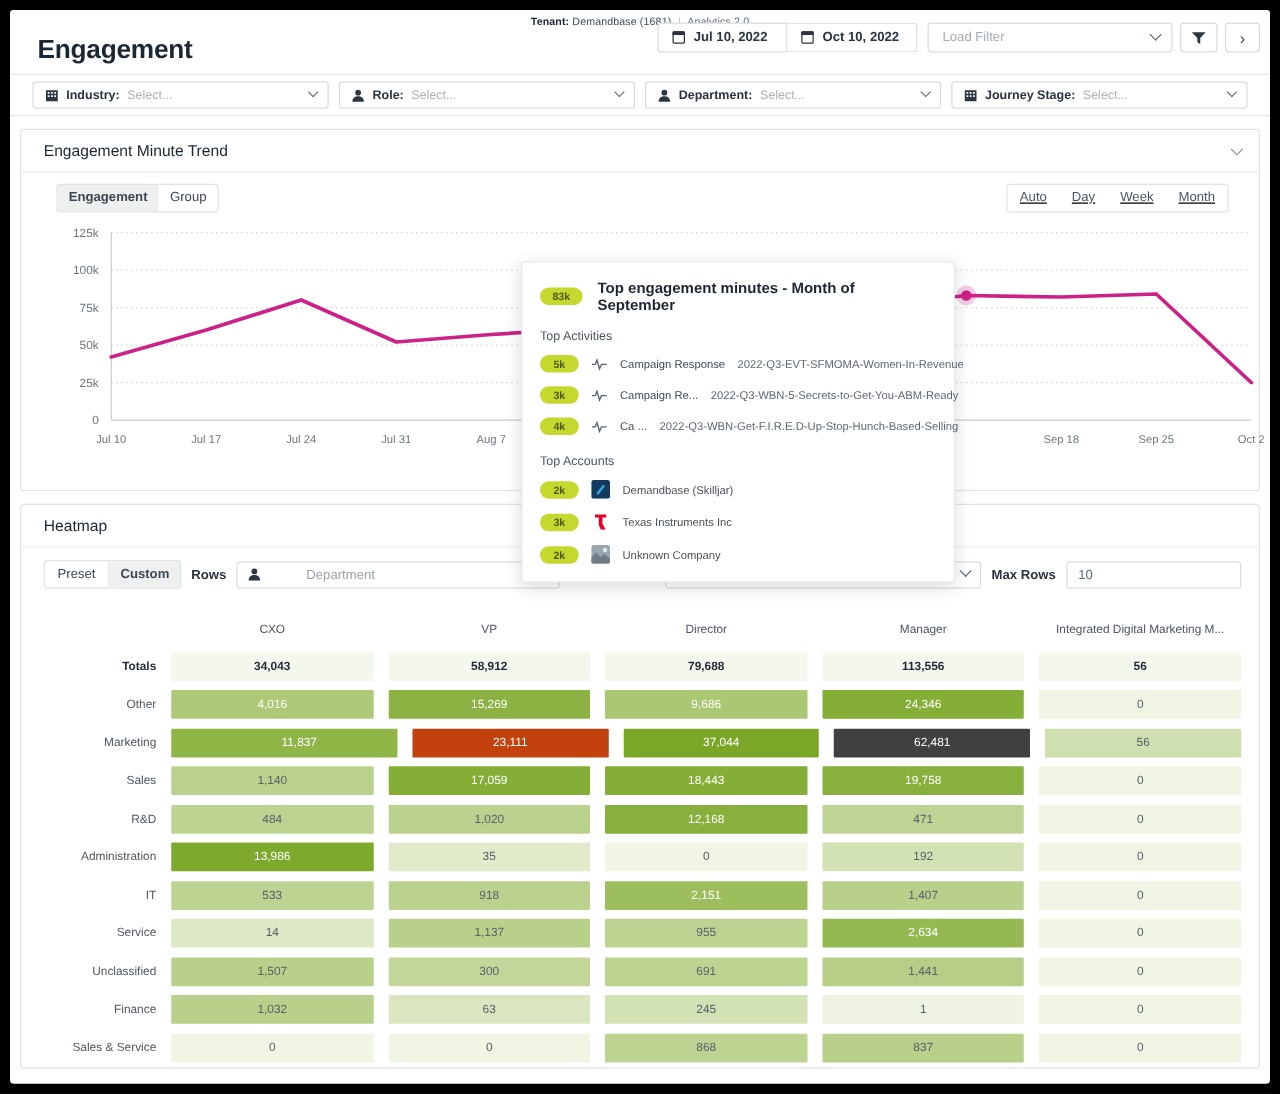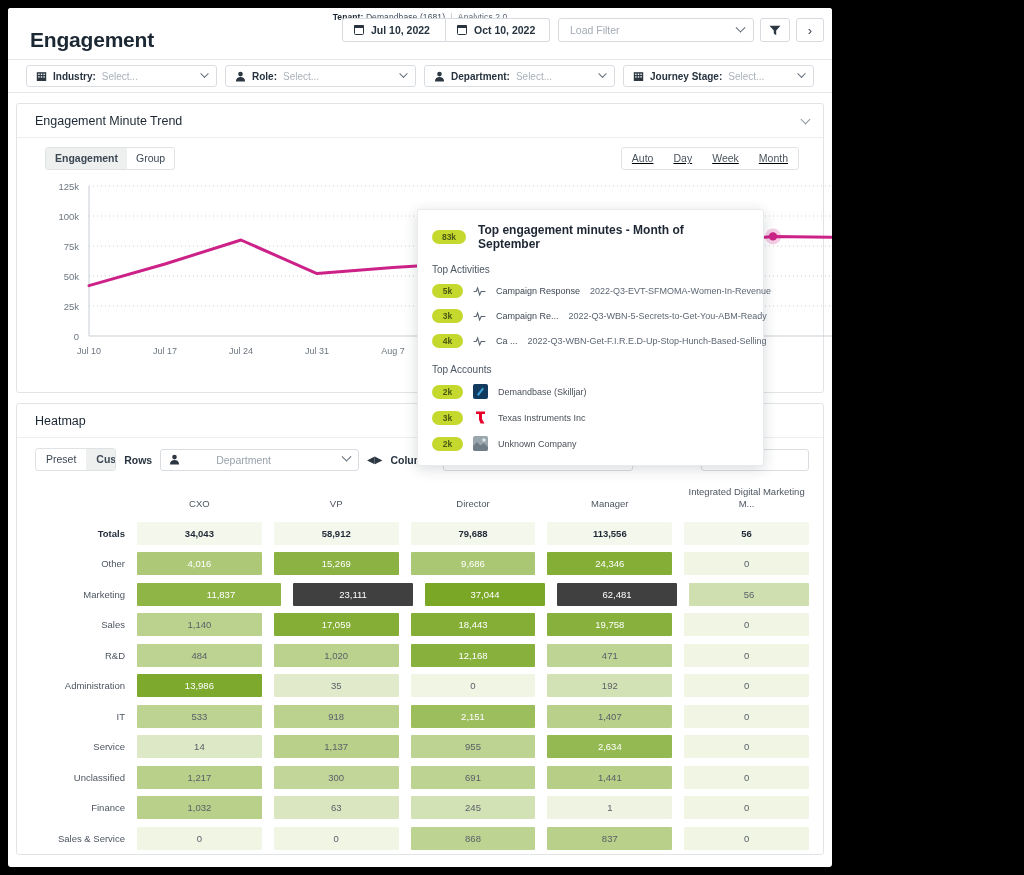--- a/index.html
+++ b/index.html
@@ -5,21 +5,21 @@
   * { box-sizing: border-box; margin: 0; padding: 0; }
   html, body {
     width: 1024px; height: 875px;
     background: #000;
     font-family: "Liberation Sans", sans-serif;
     overflow: hidden;
   }
   #app {
     position: absolute;
     left: 8px; top: 8px;
-    width: 824px; height: 859px;
+    width: 1008px; height: 859px;
     background: #ffffff;
     border-radius: 3px;
     overflow: hidden;
   }
 
   
   .topbar {
     position: relative;
     height: 52px;
     background: #fff;
@@ -516,21 +516,21 @@
           <div class="hm-rowlabel">Other</div>
           <div class="hm-cell" style="background: rgb(173, 201, 120); color: rgb(255, 255, 255);">4,016</div>
           <div class="hm-cell" style="background: rgb(139, 178, 66); color: rgb(255, 255, 255);">15,269</div>
           <div class="hm-cell" style="background: rgb(170, 199, 115); color: rgb(255, 255, 255);">9,686</div>
           <div class="hm-cell" style="background: rgb(132, 174, 54); color: rgb(255, 255, 255);">24,346</div>
           <div class="hm-cell" style="background: rgb(240, 245, 228); color: rgb(90, 96, 105);">0</div>
         </div>
         <div class="hm-row">
           <div class="hm-rowlabel">Marketing</div>
           <div class="hm-cell" style="background: rgb(143, 181, 71); color: rgb(255, 255, 255); padding-left: 24px;">11,837</div>
-          <div class="hm-cell" style="background: #404040; color: rgb(255, 255, 255);">23,111</div>
+          <div class="hm-cell" style="background: #c2410c; color: rgb(255, 255, 255);">23,111</div>
           <div class="hm-cell" style="background: rgb(122, 167, 38); color: rgb(255, 255, 255);">37,044</div>
           <div class="hm-cell" style="background: #404040; color: rgb(255, 255, 255);">62,481</div>
           <div class="hm-cell" style="background: rgb(207, 223, 176); color: rgb(90, 96, 105);">56</div>
         </div>
         <div class="hm-row">
           <div class="hm-rowlabel">Sales</div>
           <div class="hm-cell" style="background: rgb(187, 210, 143); color: rgb(90, 96, 105);">1,140</div>
           <div class="hm-cell" style="background: rgb(132, 174, 54); color: rgb(255, 255, 255);">17,059</div>
           <div class="hm-cell" style="background: rgb(132, 174, 54); color: rgb(255, 255, 255);">18,443</div>
           <div class="hm-cell" style="background: rgb(136, 176, 60); color: rgb(255, 255, 255);">19,758</div>
@@ -563,21 +563,21 @@
         <div class="hm-row">
           <div class="hm-rowlabel">Service</div>
           <div class="hm-cell" style="background: rgb(221, 232, 198); color: rgb(90, 96, 105);">14</div>
           <div class="hm-cell" style="background: rgb(184, 208, 137); color: rgb(90, 96, 105);">1,137</div>
           <div class="hm-cell" style="background: rgb(189, 211, 145); color: rgb(90, 96, 105);">955</div>
           <div class="hm-cell" style="background: rgb(149, 185, 82); color: rgb(255, 255, 255);">2,634</div>
           <div class="hm-cell" style="background: rgb(240, 245, 228); color: rgb(90, 96, 105);">0</div>
         </div>
         <div class="hm-row">
           <div class="hm-rowlabel">Unclassified</div>
-          <div class="hm-cell" style="background: rgb(184, 208, 137); color: rgb(90, 96, 105);">1,217</div>
+          <div class="hm-cell" style="background: rgb(184, 208, 137); color: rgb(90, 96, 105);">1,507</div>
           <div class="hm-cell" style="background: rgb(194, 214, 154); color: rgb(90, 96, 105);">300</div>
           <div class="hm-cell" style="background: rgb(189, 211, 145); color: rgb(90, 96, 105);">691</div>
           <div class="hm-cell" style="background: rgb(182, 206, 134); color: rgb(90, 96, 105);">1,441</div>
           <div class="hm-cell" style="background: rgb(240, 245, 228); color: rgb(90, 96, 105);">0</div>
         </div>
         <div class="hm-row">
           <div class="hm-rowlabel">Finance</div>
           <div class="hm-cell" style="background: rgb(184, 208, 137); color: rgb(90, 96, 105);">1,032</div>
           <div class="hm-cell" style="background: rgb(218, 230, 192); color: rgb(90, 96, 105);">63</div>
           <div class="hm-cell" style="background: rgb(211, 226, 181); color: rgb(90, 96, 105);">245</div>

